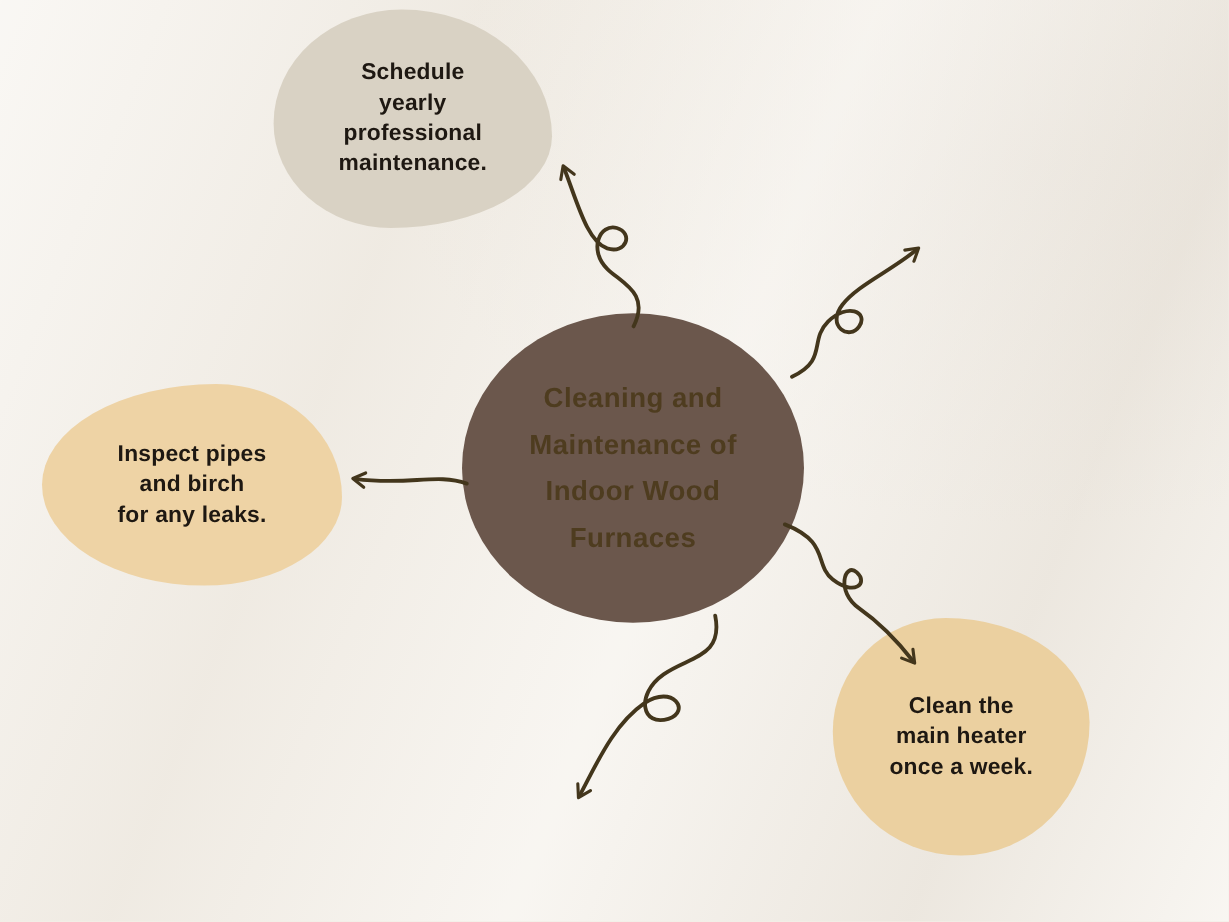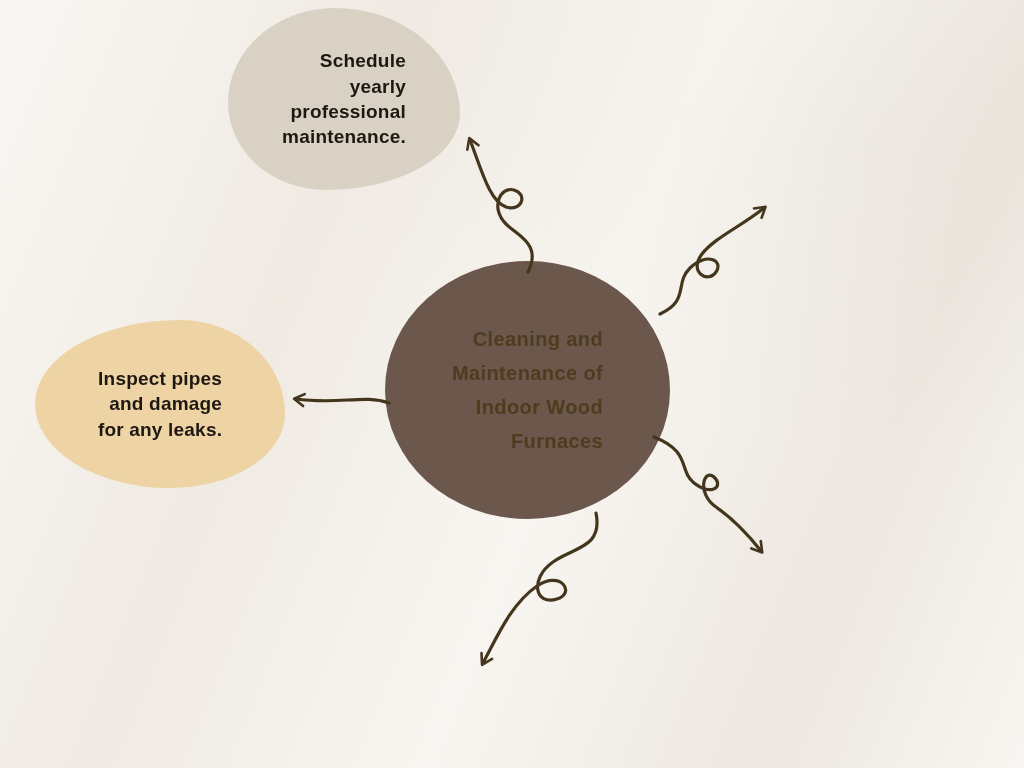--- a/index.html
+++ b/index.html
@@ -31,42 +31,42 @@
         rgba(255,255,255,0.38) 55%,
         rgba(205,196,184,0.20) 80%,
         rgba(255,255,255,0.40) 100%),
       radial-gradient(900px 500px at 85% 18%, rgba(222,214,203,0.22), rgba(255,255,255,0) 60%);
   }
   .node {
     position: absolute;
     display: flex;
     align-items: center;
     justify-content: center;
-    text-align: right;
+    text-align: center;
     z-index: 2;
   }
   .node-text {
     white-space: pre-line;
     font-weight: bold;
     color: #1e1812;
     font-size: 19px;
     line-height: 1.34;
     letter-spacing: 0.2px;
   }
   .center {
     left: 385px;
     top: 261px;
     width: 285px;
     height: 258px;
     border-radius: 50%;
   }
   .center-text {
     white-space: pre-line;
     font-weight: bold;
-    font-size: 20px;
+    font-size: 23px;
     line-height: 1.7;
     letter-spacing: 0.4px;
     color: #4e3c1f;
   }
   .blob-schedule  { left: 228px; top: 8px;   width: 232px; height: 182px; border-radius: 46% 54% 58% 42% / 52% 58% 42% 48%; }
   .blob-hardwoods { left: 806px; top: 134px; width: 198px; height: 162px; border-radius: 55% 45% 48% 52% / 58% 50% 50% 42%; }
   .blob-pipes     { left: 35px;  top: 320px; width: 250px; height: 168px; border-radius: 58% 42% 46% 54% / 50% 56% 44% 50%; }
   .blob-fanbelt   { left: 238px; top: 545px; width: 222px; height: 208px; border-radius: 50% 50% 46% 54% / 54% 48% 52% 46%; }
   .blob-heater    { left: 694px; top: 515px; width: 214px; height: 198px; border-radius: 44% 56% 50% 50% / 48% 44% 56% 52%; }
   .arrows {
@@ -110,19 +110,24 @@
   <div class="node blob-schedule" style="background-color:#d9d2c4">
     <div class="node-text">Schedule
 yearly
 professional
 maintenance.</div>
   </div>
 
 
   <div class="node blob-pipes" style="background-color:#eed3a5">
     <div class="node-text">Inspect pipes
-and damage
+and birch
 for any leaks.</div>
   </div>
 
 
+  <div class="node blob-heater" style="background-color:#ebd0a0">
+    <div class="node-text">Clean the
+main heater
+once a week.</div>
+  </div>
 
 </div>
 
 </body></html>

